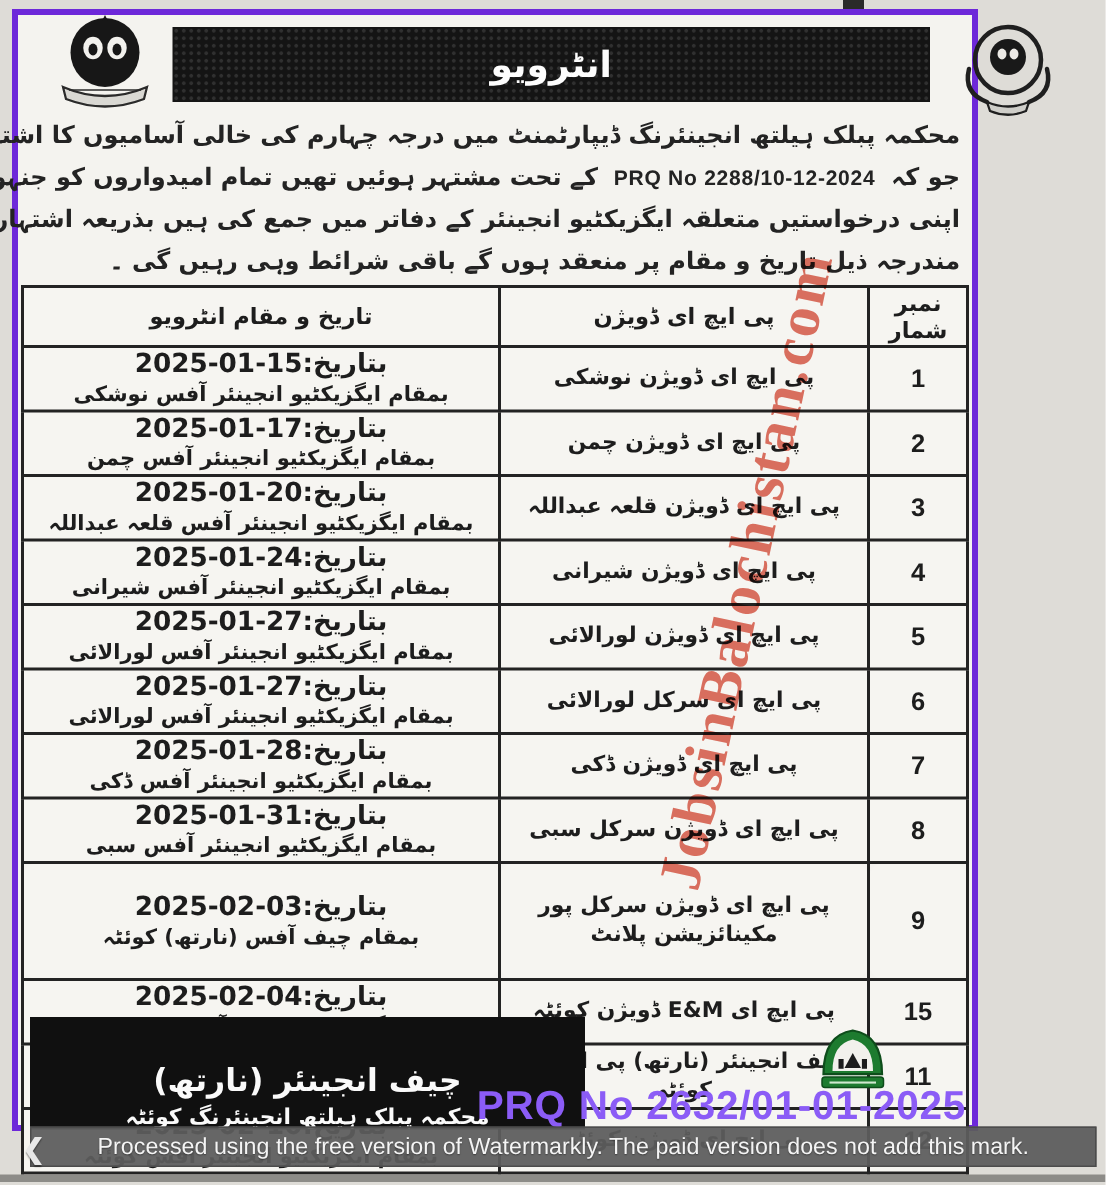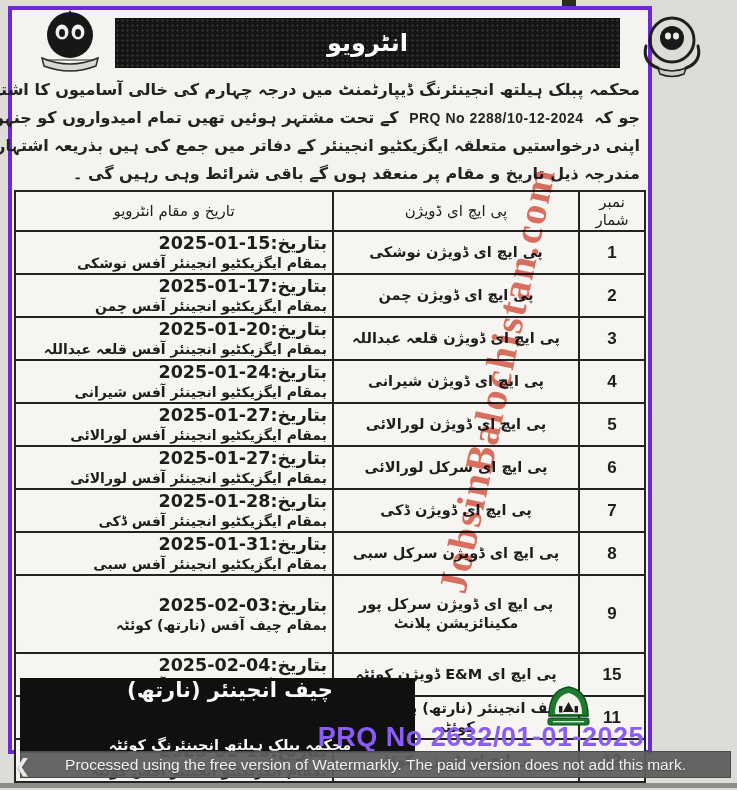--- a/index.html
+++ b/index.html
@@ -33,34 +33,34 @@
     position:absolute;left:8px;right:8px;top:66px;
     direction:rtl;text-align:right;
     font-size:16px;font-weight:600;line-height:28px;color:#232323;
   }
   .intro .ln{white-space:nowrap;}
   .prq-inline{font-family:"Liberation Sans",sans-serif;font-weight:700;font-size:14px;letter-spacing:.5px;margin:0 5px;}
   
   .tbl-wrap{position:absolute;left:2px;right:2px;top:180px;}
   table{border-collapse:collapse;width:100%;table-layout:fixed;direction:rtl;}
   td{border:2px solid #232323;text-align:center;vertical-align:middle;padding:1px 5px;background:#f6f5f1;}
-  tr.hd td{height:36px;font-size:15px;font-weight:400;}
+  tr.hd td{height:36px;font-size:15px;font-weight:700;}
   tr.r td{height:32px;}
   tr.r-tall td{height:74px;border-radius:11px;}
   .c-serial{font-size:17px;font-weight:700;font-family:"Liberation Sans",sans-serif;}
   .c-div{font-size:14.5px;font-weight:600;line-height:19px;}
   .c-date{font-size:14px;}
-  .cell-dv{display:flex;flex-wrap:wrap;justify-content:flex-start;align-items:center;gap:1px 8px;direction:rtl;}
+  .cell-dv{display:flex;flex-wrap:wrap;justify-content:center;align-items:center;gap:1px 8px;direction:rtl;}
   .dt{font-family:"DejaVu Sans",sans-serif;font-weight:700;font-size:17.5px;letter-spacing:.3px;white-space:nowrap;}
   .vn{font-weight:600;font-size:14px;line-height:18px;}
   
   .sig-box{
     position:absolute;left:8px;top:668px;width:370px;height:75px;
     background:#101010;color:#fafafa;text-align:center;
-    display:flex;flex-direction:column;justify-content:space-between;gap:4px;direction:rtl;padding-left:25px;
+    display:flex;flex-direction:column;justify-content:flex-end;gap:4px;direction:rtl;
   }
   .sig-box .l1{font-size:21px;font-weight:700;}
   .sig-box .l2{font-size:14.5px;font-weight:600;}
   .green-crest{position:absolute;left:533px;top:672px;}
   .prq-bottom{
     position:absolute;right:4px;top:712px;
     font-family:"Liberation Sans",sans-serif;font-weight:700;font-size:27px;
     color:#8b5cf6;letter-spacing:.5px;
   }
   

